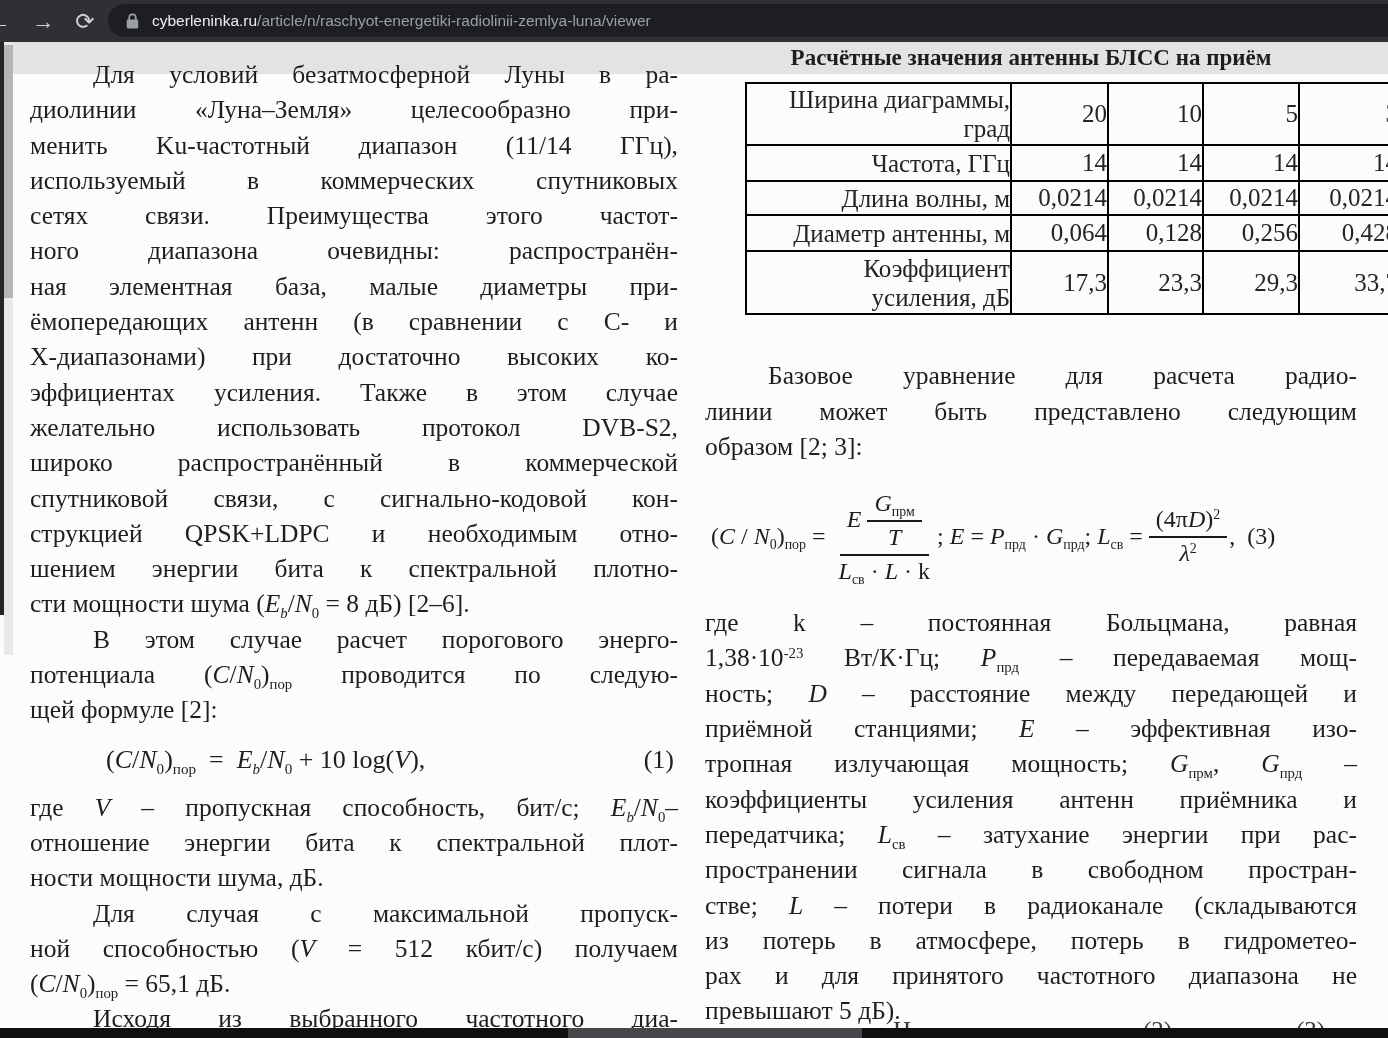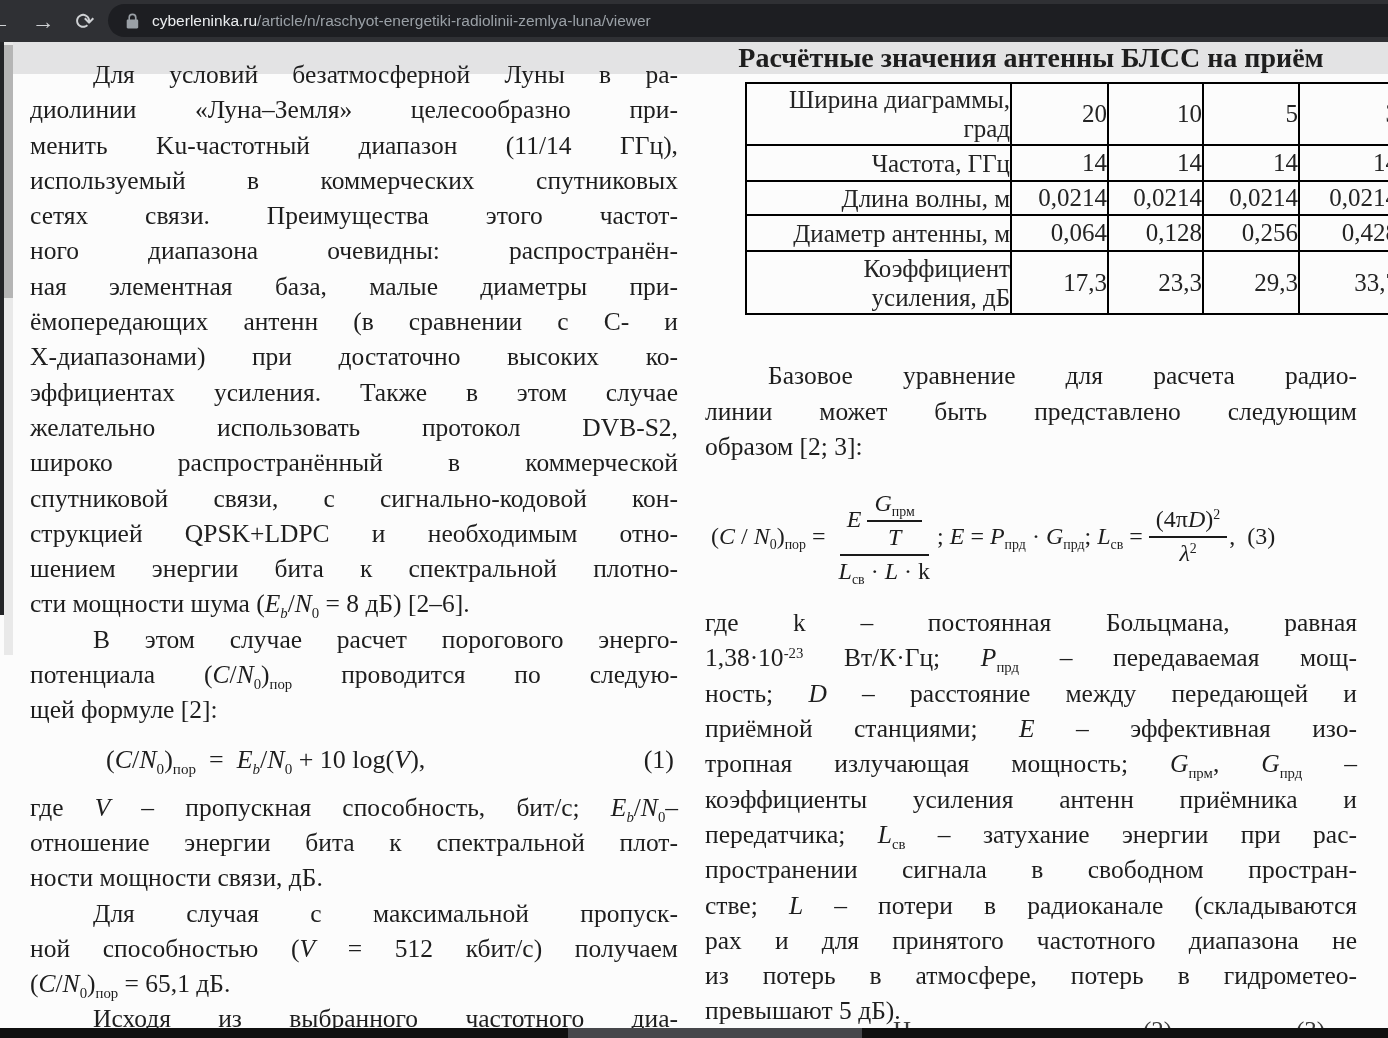--- a/index.html
+++ b/index.html
@@ -49,21 +49,21 @@
   .f3 .lhs{margin-left:6px;white-space:pre;}
   .frac{display:inline-flex;flex-direction:column;align-items:center;}
   .frac .num{border-bottom:2px solid #1a1a1a;padding:1px 7px 3px 7px;text-align:center;}
   .frac .den{padding:2px 7px 0 7px;text-align:center;}
   .bignum{display:flex;align-items:center;gap:6px;}
   .f3 .mid{white-space:pre;}
   .f3 .comma{margin:0 2px 0 2px;}
   .f3 .eqnum{margin-left:10px;}
 
   
-  .ttitle{height:35.3px;line-height:34px;font-size:28px;font-weight:700;text-align-last:center;}
+  .ttitle{height:35.3px;line-height:34px;font-size:23px;font-weight:700;text-align-last:center;}
   table.rtable{border-collapse:collapse;table-layout:fixed;width:653px;margin-top:6px;font-size:25px;color:#242424;margin-left:40px;}
   table.rtable td{border:2px solid #000;box-sizing:border-box;padding:0;}
   td.lab{text-align:right;padding-right:7px;}
   td.lab span{display:block;line-height:29px;}
   td.val{text-align:right;padding-right:9px;}
   tr.r1{height:62px;} tr.r2{height:36px;} tr.r3{height:34px;} tr.r4{height:36px;border-radius:12px;} tr.r5{height:63px;}
   .afterTable{margin-top:43px;}
 
   
   .clipped{position:absolute;left:0;top:1013px;width:1388px;height:15px;overflow:hidden;}
@@ -111,21 +111,21 @@
   <div class="tline"><span>потенциала (</span><span class="it">C</span><span>/</span><span class="it">N</span><span class="sb">0</span><span>)</span><span class="sb">пор</span><span> проводится по следую-</span></div>
   <div class="tline last"><span>щей формуле [2]:</span></div>
 
   <div class="f1">
     <span class="f1body"><span>(</span><span class="it">C</span><span>/</span><span class="it">N</span><span class="sb">0</span><span>)</span><span class="sb">пор</span><span>  =  </span><span class="it">E</span><span class="it sb">b</span><span>/</span><span class="it">N</span><span class="sb">0</span><span> + 10 log(</span><span class="it">V</span><span>),</span></span>
     <span class="f1tag">(1)</span>
   </div>
 
   <div class="tline"><span>где </span><span class="it">V</span><span> – пропускная способность, бит/с; </span><span class="it">E</span><span class="it sb">b</span><span>/</span><span class="it">N</span><span class="sb">0</span><span>–</span></div>
   <div class="tline"><span>отношение энергии бита к спектральной плот-</span></div>
-  <div class="tline last"><span>ности мощности связи, дБ.</span></div>
+  <div class="tline last"><span>ности мощности шума, дБ.</span></div>
   <div class="tline ind"><span>Для случая с максимальной пропуск-</span></div>
   <div class="tline"><span>ной способностью (</span><span class="it">V</span><span> = 512 кбит/с) получаем</span></div>
   <div class="tline last"><span>(</span><span class="it">C</span><span>/</span><span class="it">N</span><span class="sb">0</span><span>)</span><span class="sb">пор</span><span> = 65,1 дБ.</span></div>
   <div class="tline ind"><span>Исходя из выбранного частотного диа-</span></div>
 </div>
 
 <div class="col rightcol">
   <div class="ttitle">Расчётные значения антенны БЛСС на приём</div>
 
   <table class="rtable">
@@ -214,22 +214,22 @@
 
   <div class="tline" style="margin-top:3px"><span>где k – постоянная Больцмана, равная</span></div>
   <div class="tline"><span>1,38·10</span><span class="sp">-23</span><span> Вт/К·Гц; </span><span class="it">P</span><span class="sb">прд</span><span> – передаваемая мощ-</span></div>
   <div class="tline"><span>ность; </span><span class="it">D</span><span> – расстояние между передающей и</span></div>
   <div class="tline"><span>приёмной станциями; </span><span class="it">E</span><span> – эффективная изо-</span></div>
   <div class="tline"><span>тропная излучающая мощность; </span><span class="it">G</span><span class="sb">прм</span><span>, </span><span class="it">G</span><span class="sb">прд</span><span> –</span></div>
   <div class="tline"><span>коэффициенты усиления антенн приёмника и</span></div>
   <div class="tline"><span>передатчика; </span><span class="it">L</span><span class="sb">св</span><span> – затухание энергии при рас-</span></div>
   <div class="tline"><span>пространении сигнала в свободном простран-</span></div>
   <div class="tline"><span>стве; </span><span class="it">L</span><span> – потери в радиоканале (складываются</span></div>
+  <div class="tline"><span>из потерь в атмосфере, потерь в гидрометео-</span></div>
   <div class="tline"><span>рах и для принятого частотного диапазона не</span></div>
-  <div class="tline"><span>из потерь в атмосфере, потерь в гидрометео-</span></div>
   <div class="tline last"><span>превышают 5 дБ).</span></div>
 </div>
 
 <div class="clipped">
   <span class="fr1">Н</span>
   <span class="fr2">(2)</span>
   <span class="fr3">(3)</span>
 </div>
 
 <div class="hbar"></div>

